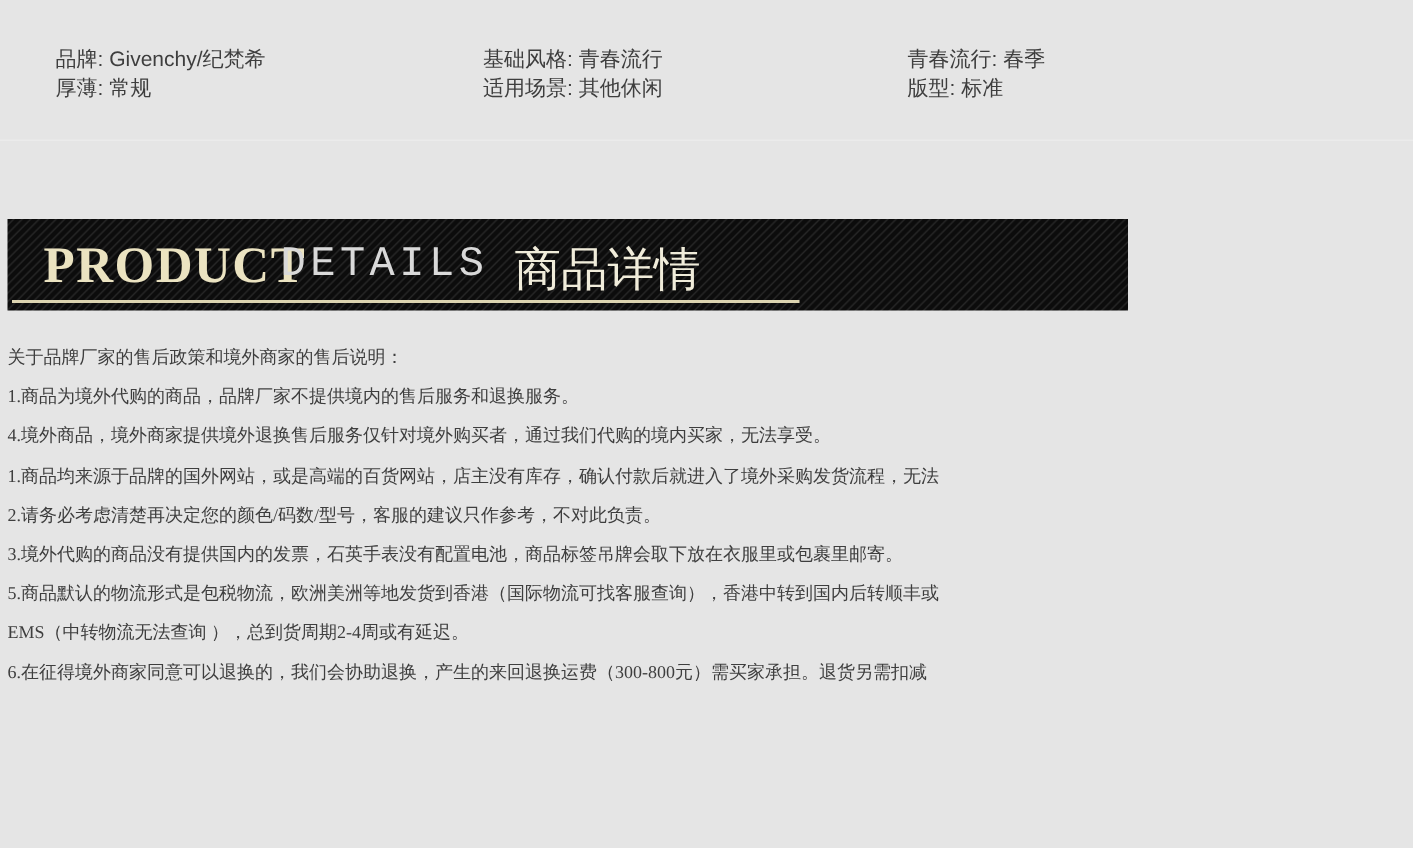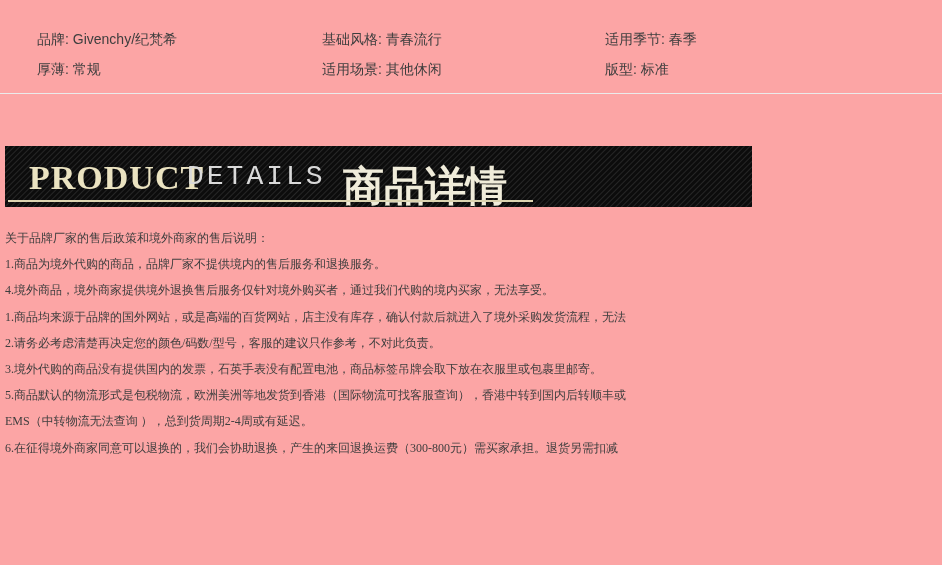--- a/index.html
+++ b/index.html
@@ -1,25 +1,25 @@
 <!DOCTYPE html>
 <html><head>
 <meta charset="utf-8">
 <style>
   html,body { margin:0; padding:0; background:#ffffff; }
   .page {
-    position:relative; width:942px; height:565px; background:#fca5a5;
+    position:relative; width:942px; height:565px; background:#e5e5e5;
     overflow:hidden; font-family:"Liberation Sans", sans-serif;
   }
   
   .attr-cell {
     position:absolute; font-size:14px; color:#3e3e3e; white-space:nowrap;
     font-family:"Liberation Sans", sans-serif;
   }
-  .r1 { top:31px; } .r2 { top:61px; }
+  .r1 { top:31px; } .r2 { top:50px; }
   .c1 { left:37px; } .c2 { left:322px; } .c3 { left:605px; }
   .divider {
     position:absolute; left:0; top:93px; width:942px; height:1px;
     background:#ebebeb;
   }
   
   .banner {
     position:absolute; left:5px; top:146px; width:747px; height:61px;
     background:repeating-linear-gradient(135deg, #0c0c0c 0px, #0c0c0c 2px, #262626 3px, #0c0c0c 4px);
   }
@@ -28,21 +28,21 @@
     font-family:"Liberation Serif", serif; font-weight:bold;
     font-size:34px; color:#ebe3c1; letter-spacing:1px; white-space:nowrap;margin-left:11px;
   }
   .banner-en-light {
     position:absolute; left:168px; top:15px;
     font-family:Liberation Mono, monospace; font-weight:normal;
     font-size:28px; color:#d9d9d9; letter-spacing:3px; white-space:nowrap;margin-left:14px;
   }
   .banner-zh {
     position:absolute; left:338px; top:13px;
-    font-size:41px; font-weight:bold; color:#f0ecda; white-space:nowrap;
+    font-size:31px; font-weight:normal; color:#f0ecda; white-space:nowrap;
     font-family:"Liberation Sans", sans-serif;
   }
   .banner-underline {
     position:absolute; left:3px; top:54px; width:525px; height:2px;
     background:#dcd4b0;
   }
   
   .details {
     position:absolute; left:5px; top:225px; width:937px;
     font-family:"Liberation Serif", serif;
@@ -51,21 +51,21 @@
   .detail-line { white-space:nowrap; }
 </style>
 </head>
 <body>
 
 <div class="page">
 
   <div>
     <span class="attr-cell r1 c1">品牌: Givenchy/纪梵希</span>
     <span class="attr-cell r1 c2">基础风格: 青春流行</span>
-    <span class="attr-cell r1 c3">适用季节: 春季</span>
+    <span class="attr-cell r1 c3">青春流行: 春季</span>
     <span class="attr-cell r2 c1">厚薄: 常规</span>
     <span class="attr-cell r2 c2">适用场景: 其他休闲</span>
     <span class="attr-cell r2 c3">版型: 标准</span>
   </div>
 
   <div class="divider"></div>
 
   <div class="banner">
     <span class="banner-en-bold">PRODUCT</span>
     <span class="banner-en-light">DETAILS</span>

